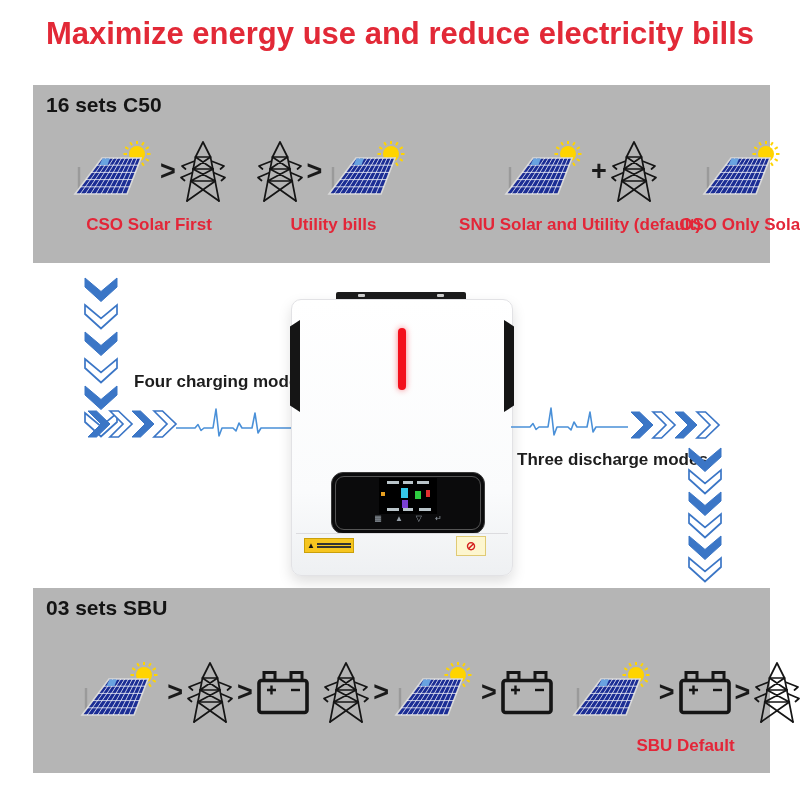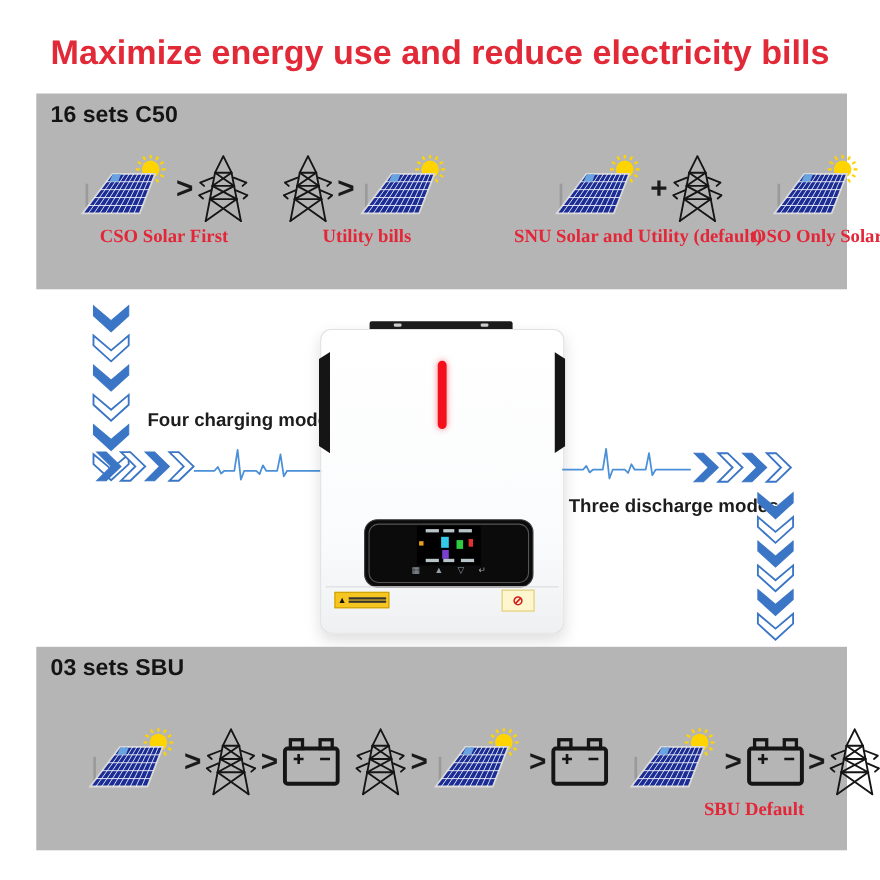--- a/index.html
+++ b/index.html
@@ -1,31 +1,31 @@
 <!DOCTYPE html>
 <html><head>
 <meta charset="utf-8">
 <style>
   html,body{margin:0;padding:0;background:#fff;}
   #stage{position:relative;width:800px;height:800px;background:#ffffff;overflow:hidden;
          font-family:"Liberation Sans",sans-serif;}
-  .title{position:absolute;top:30px;left:0;width:100%;text-align:center;
+  .title{position:absolute;top:16px;left:0;width:100%;text-align:center;
          font-size:31px;font-weight:bold;color:#e22937;}
   .panel{position:absolute;left:33px;width:737px;background:#b5b5b5;}
   #top-panel{top:85px;height:178px;}
   #bottom-panel{top:588px;height:185px;}
   .panel-heading{position:absolute;left:13px;top:8px;font-size:21px;font-weight:bold;color:#141414;text-align:right;}
   .mode-group{position:absolute;display:flex;flex-direction:column;align-items:center;}
   #top-panel .mode-group{top:40px;}
   #bottom-panel .mode-group{top:58px;}
   .icon-row{height:78px;display:flex;align-items:flex-end;gap:3px;}
   .icon-row svg{display:block;}
   .icon-row .battery-ic{margin-bottom:8px;}
   .sep{font-size:27px;font-weight:800;color:#1a1a1a;line-height:1;margin:0 1px 18px 1px;}
-  .mode-label{margin-top:2px;font-size:17px;font-weight:bold;color:#e32638;white-space:nowrap;font-family:Liberation Serif, serif;}
+  .mode-label{margin-top:12px;font-size:17px;font-weight:bold;color:#e32638;white-space:nowrap;}
   .v-arrows{position:absolute;}
   .v-arrows svg{display:block;margin-bottom:-1px;}
   .v-arrows.tight svg{margin-bottom:-6px;}
   .h-arrows{position:absolute;display:flex;}
   .h-arrows svg{display:block;margin-right:-4px;}
   .flow-label{position:absolute;font-size:17px;font-weight:600;color:#1d1d1d;white-space:nowrap;}
   #charging-label{left:134px;top:372px;}
   #discharge-label{left:517px;top:450px;}
   .ecg{position:absolute;}
   

